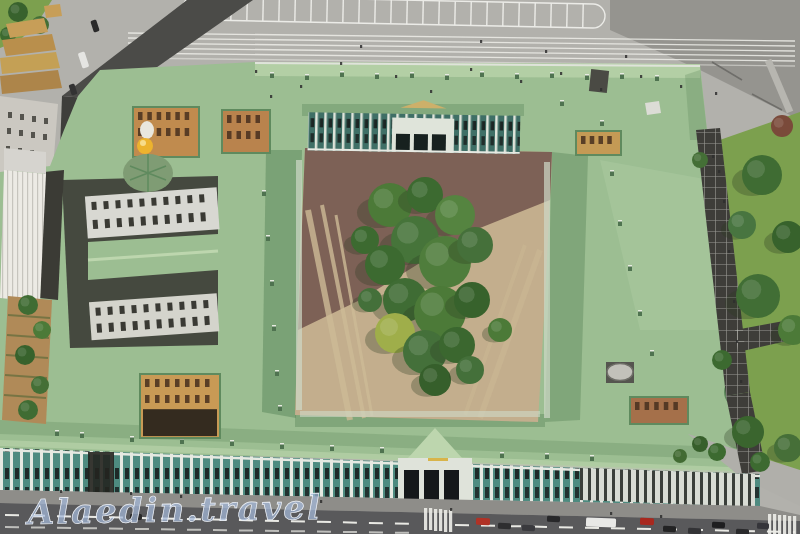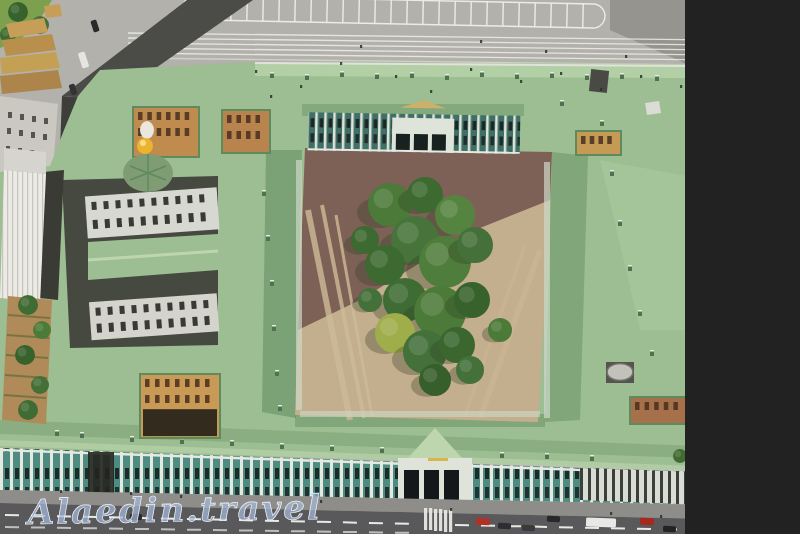--- a/index.html
+++ b/index.html
@@ -1,16 +1,16 @@
 <!DOCTYPE html>
 <html><head>
 <meta charset="utf-8">
 <style>
   html,body{margin:0;padding:0;background:#222;}
-  .shot{position:relative;width:685px;height:534px;overflow:hidden;
+  .shot{position:relative;width:800px;height:534px;overflow:hidden;
         font-family:"Liberation Sans",sans-serif;text-decoration:underline;}
   svg{display:block}
   .wm{font-family:"DejaVu Serif",serif;font-style:italic;font-weight:bold;
       letter-spacing:2px;}
 </style>
 </head>
 <body>
 
 <div class="shot">
 <svg width="800" height="534" viewBox="0 0 800 534">

